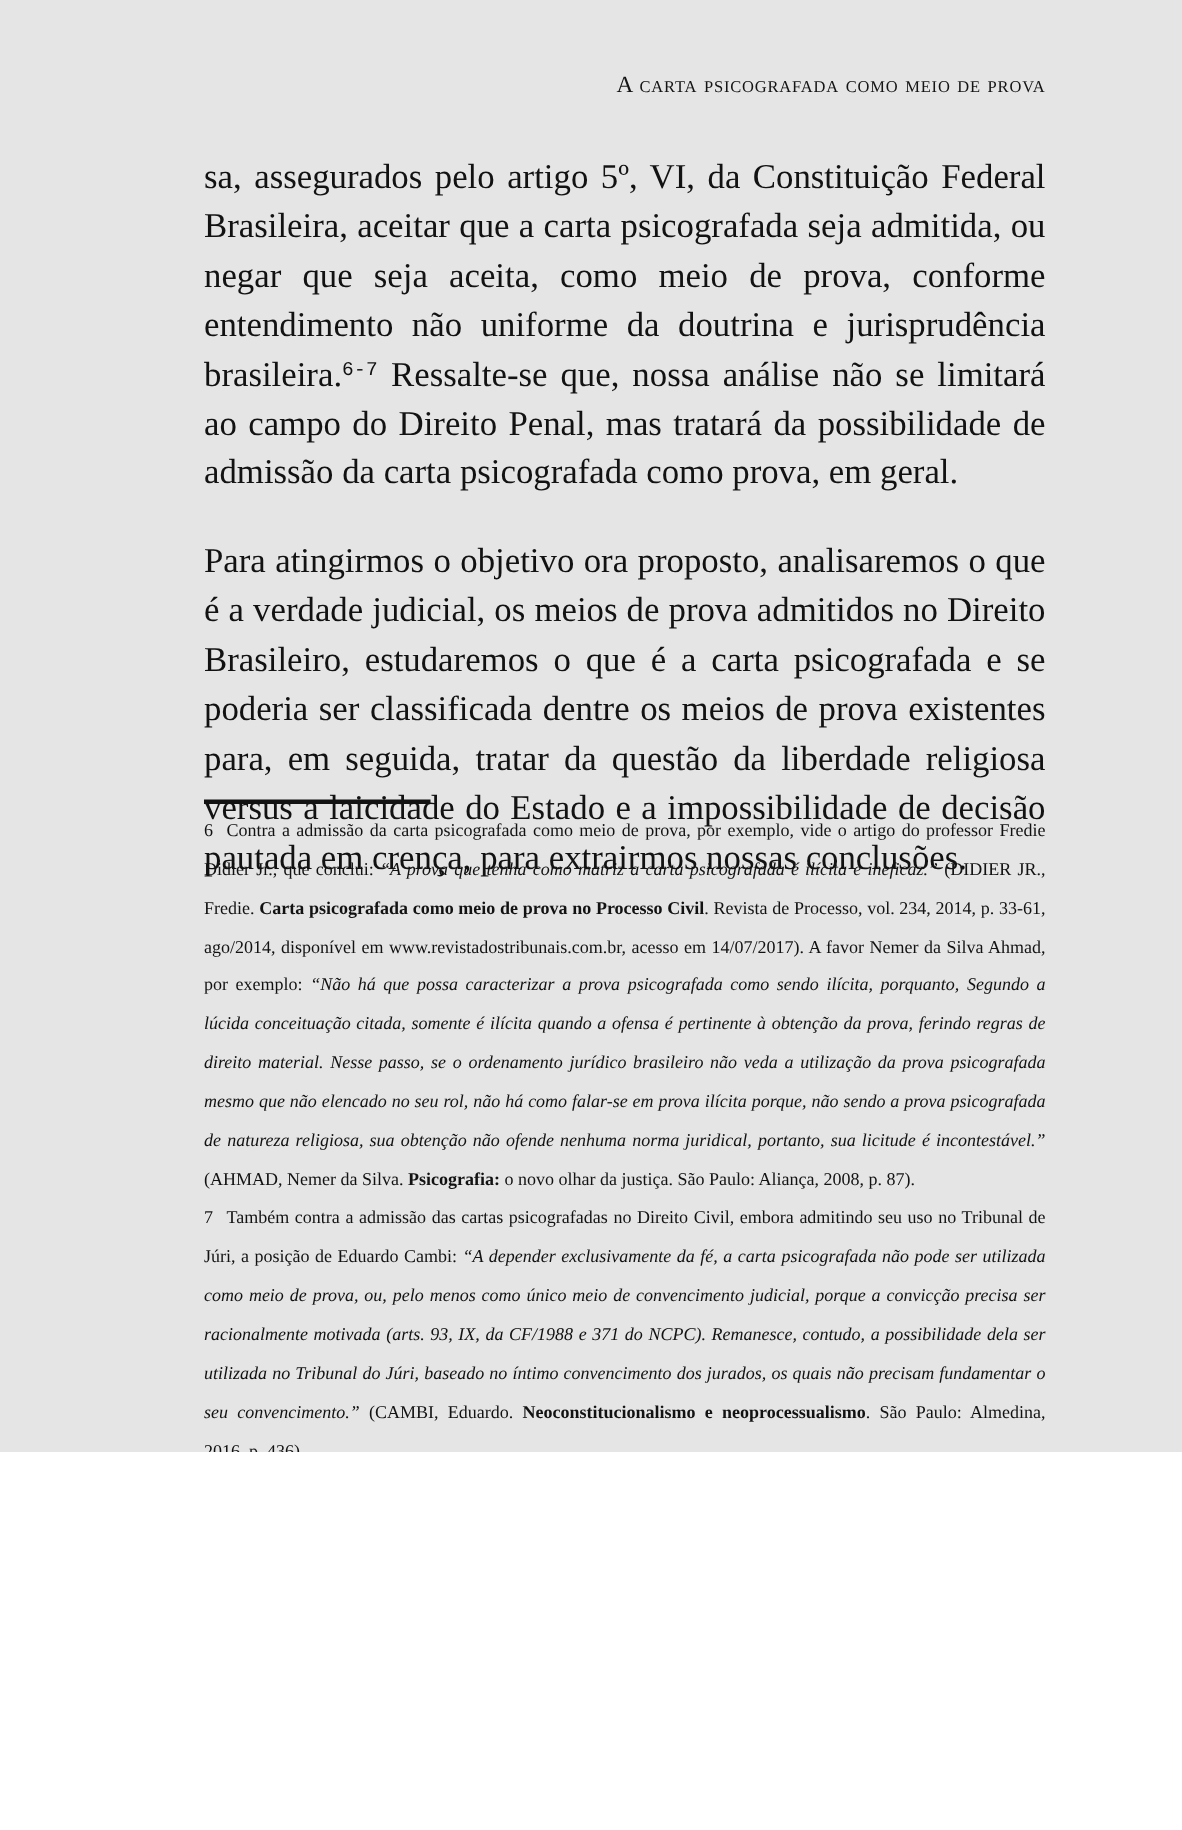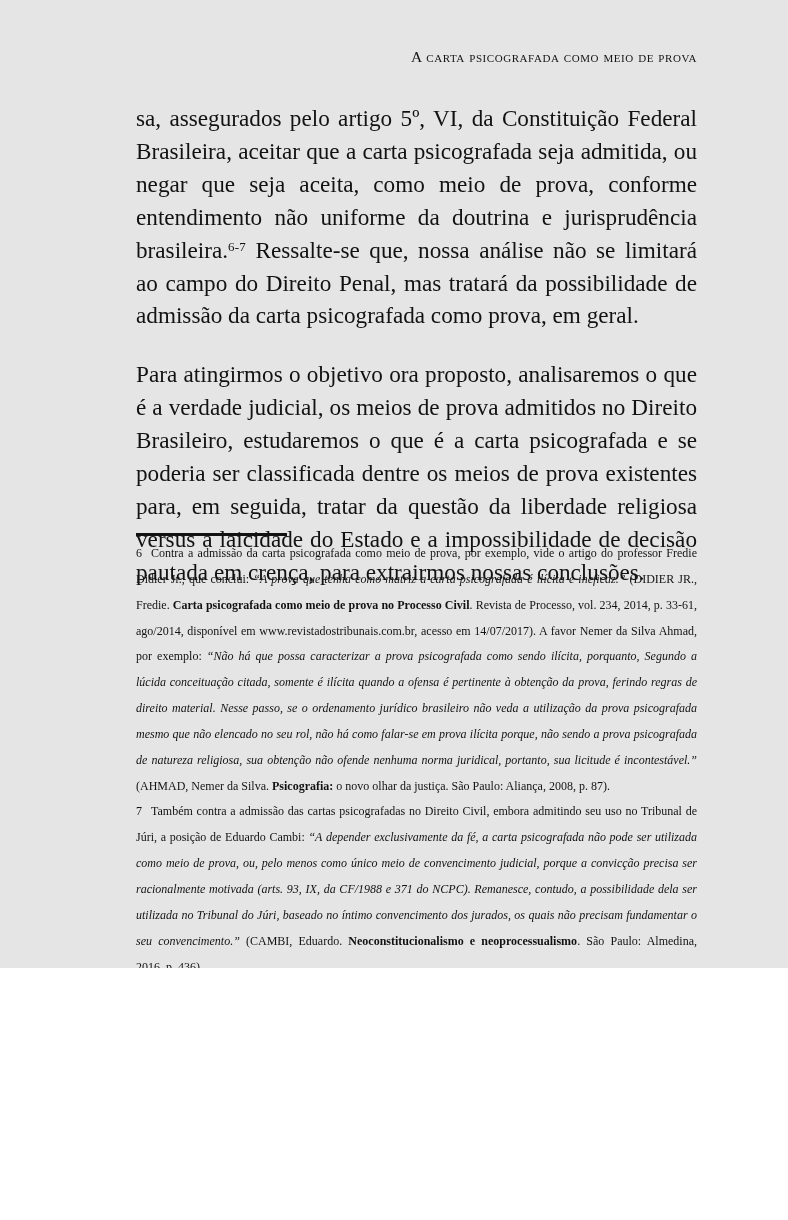--- a/index.html
+++ b/index.html
@@ -52,20 +52,21 @@
 
   .body-par + .body-par {
     margin-top: 26px;
   }
 
   .body-par sup {
     font-size: 0.56em;
     vertical-align: 0.52em;
     line-height: 0;
     letter-spacing: 0.2px;
+    font-family: Liberation Mono, monospace;
   }
 
   
   .footnote-rule {
     position: absolute;
     top: 533px;
     left: 136px;
     width: 151px;
     height: 3px;
     background: #121212;

